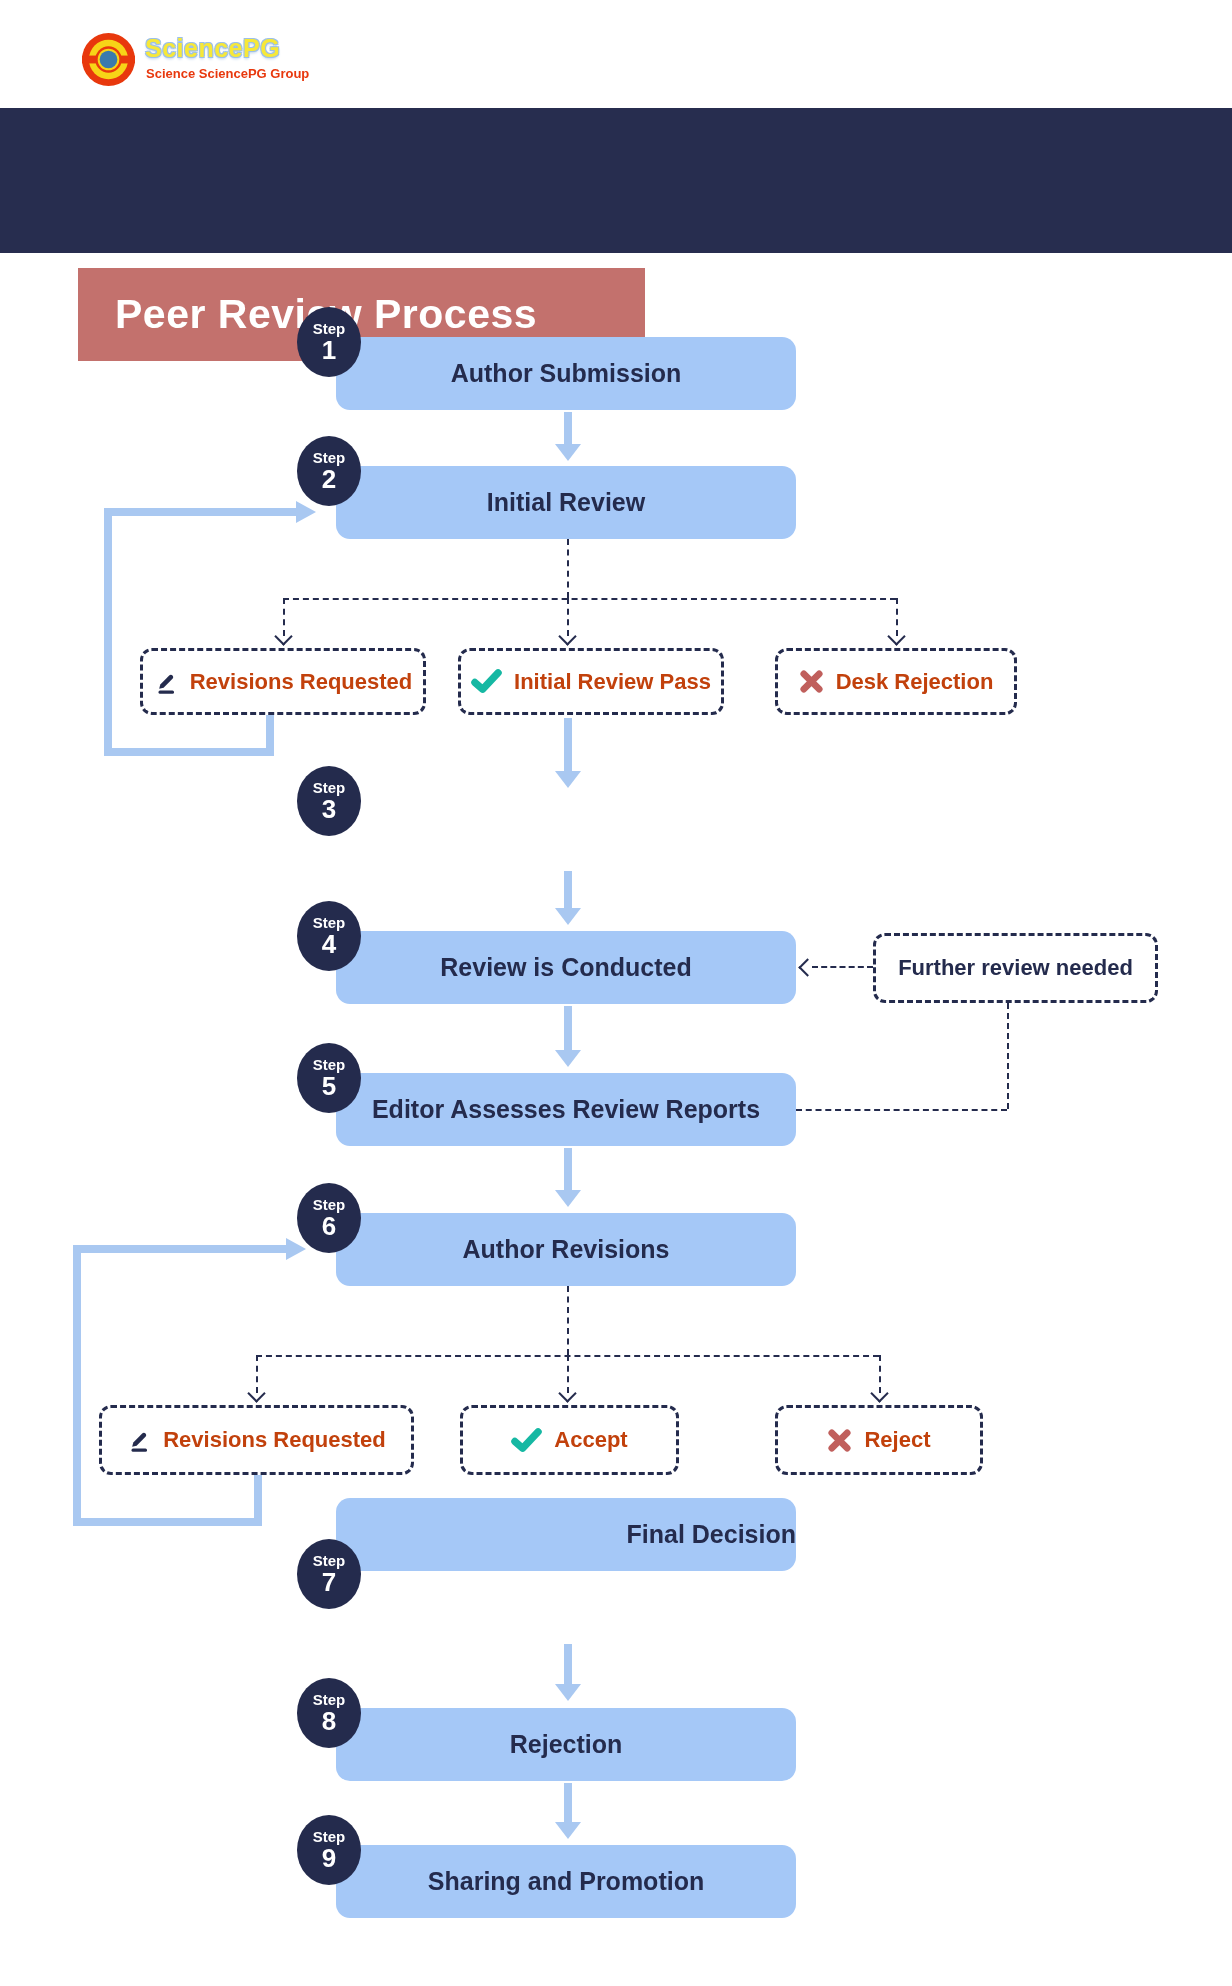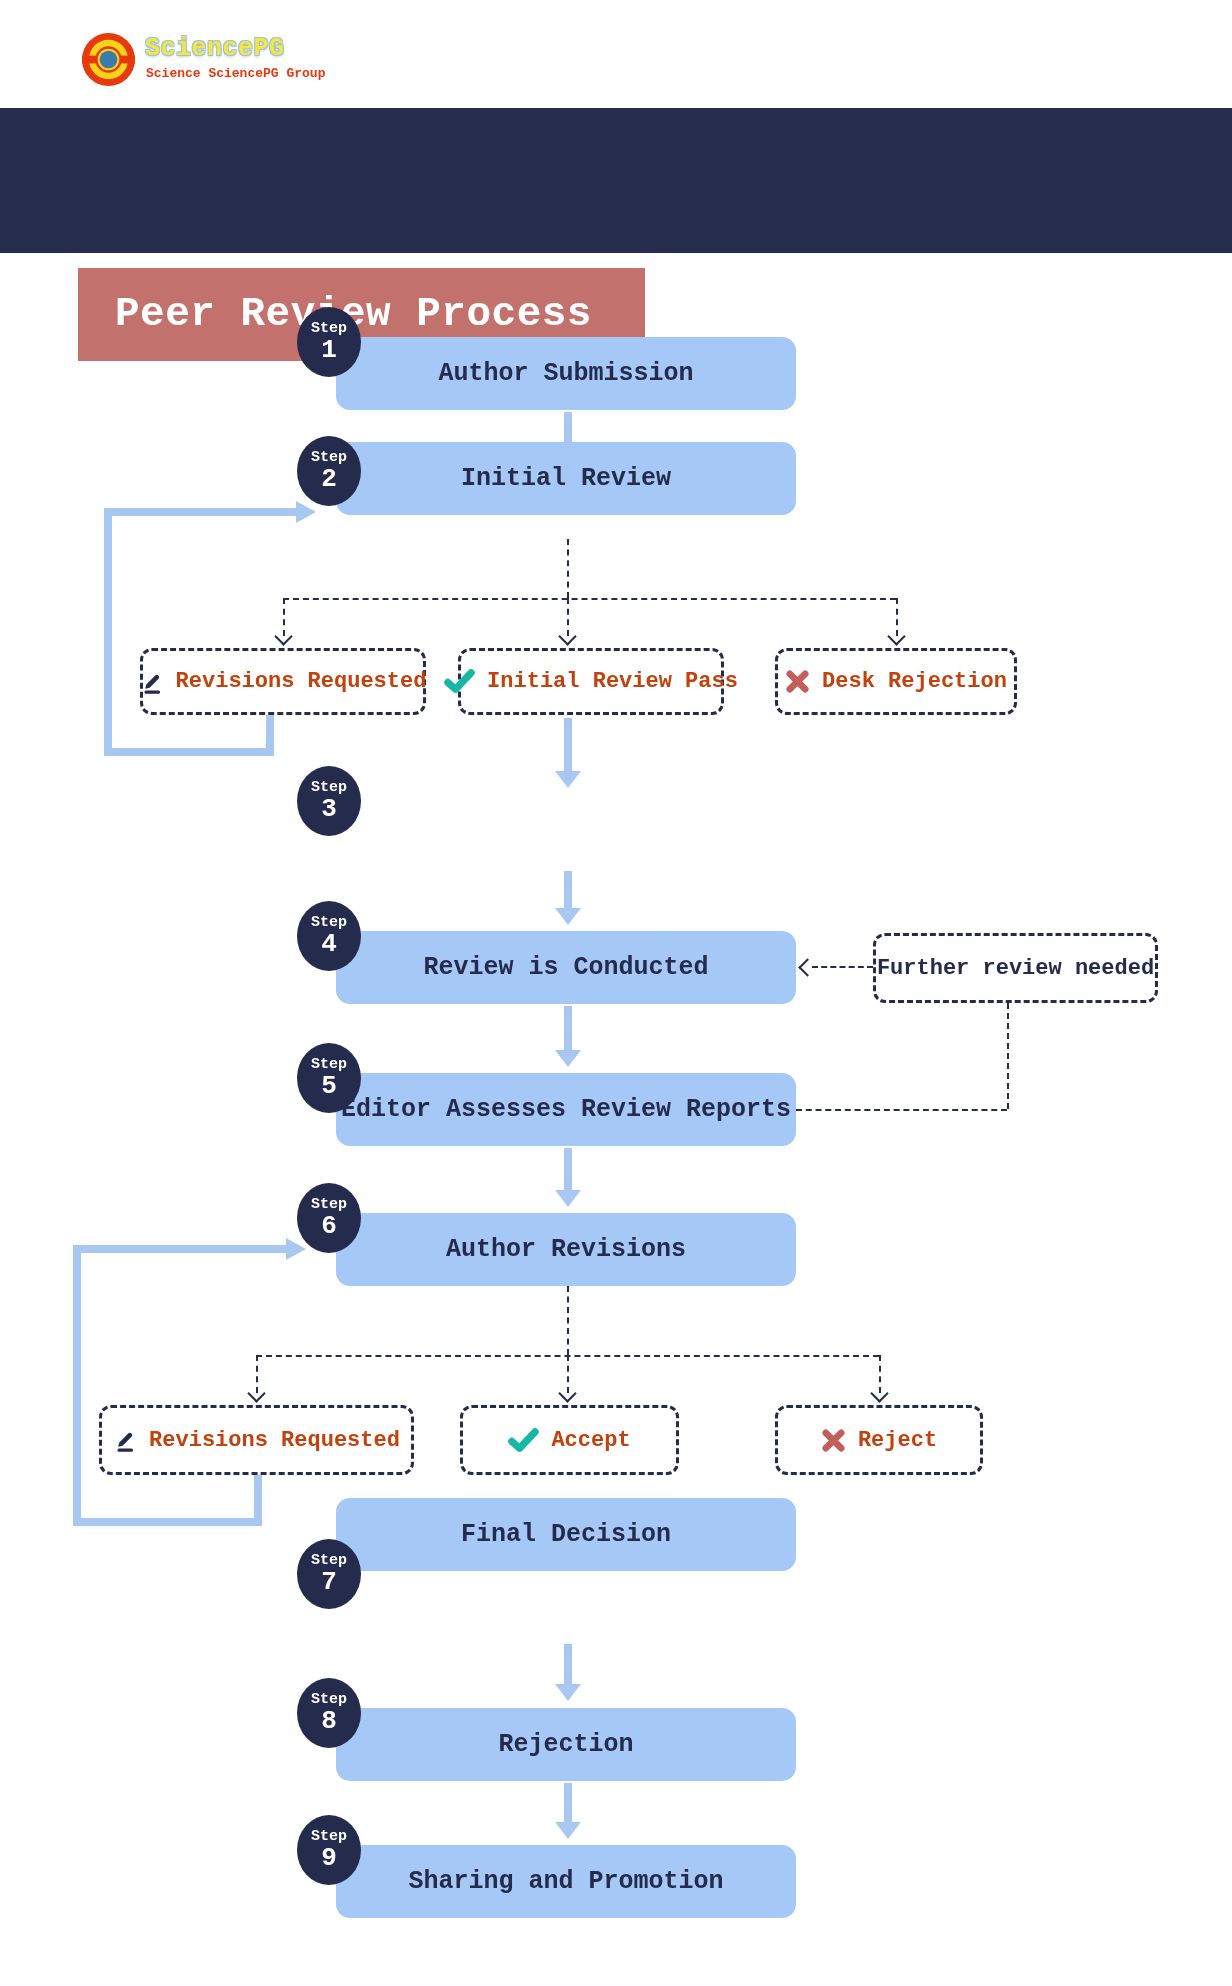--- a/index.html
+++ b/index.html
@@ -1,18 +1,18 @@
 <!DOCTYPE html>
 <html><head>
 <meta charset="utf-8">
 <style>
   html,body{margin:0;padding:0;background:#ffffff;}
   #canvas{
     position:relative;width:1232px;height:1986px;background:#ffffff;overflow:hidden;
-    font-family:Liberation Mono, monospace;
+    font-family:Liberation Sans, sans-serif;
   }
   
   .header{position:absolute;left:0;top:0;width:1232px;height:108px;background:#ffffff;}
   .logo-mark{position:absolute;left:82px;top:33px;width:53px;height:53px;}
   .brand-name{
     position:absolute;left:145px;top:34px;font-size:25px;font-weight:800;letter-spacing:.5px;
     color:#f7e838;
     text-shadow:-1px -1px 0 #9cc0e8,1px -1px 0 #9cc0e8,-1px 1px 0 #9cc0e8,1px 1px 0 #9cc0e8,0 2px 3px #b9cfe8;
   }
   .brand-tagline{position:absolute;left:146px;top:66px;font-size:13px;font-weight:700;color:#e8380d;}
@@ -79,21 +79,21 @@
   <div class="flow-box" style="top:337px;">
       <span>Author Submission</span>
     </div>
   <div class="badge" style="top:307px;">
     <div class="b-word">Step</div>
     <div class="b-num">1</div>
   </div>
   <div class="arrow-stem" style="top:412px;height:33px;"></div>
   <div class="arrow-head" style="top:444px;"></div>
 
-  <div class="flow-box" style="top:442px;">
+  <div class="flow-box" style="top:466px;">
       <span>Initial Review</span>
     </div>
   <div class="badge" style="top:436px;">
     <div class="b-word">Step</div>
     <div class="b-num">2</div>
   </div>
 
   <div class="dash-v" style="left:567px;top:539px;height:59px;"></div>
   <div class="dash-h" style="left:283px;top:598px;width:613px;"></div>
   <div class="dash-v" style="left:283px;top:598px;height:38px;"></div>
@@ -206,21 +206,21 @@
 
   <div class="loop-seg" style="left:254px;top:1475px;width:8px;height:51px;"></div>
   <div class="loop-seg" style="left:73px;top:1518px;width:189px;height:8px;"></div>
   <div class="loop-seg" style="left:73px;top:1245px;width:8px;height:281px;"></div>
   <div class="loop-seg" style="left:73px;top:1245px;width:215px;height:8px;"></div>
   <div class="loop-head" style="left:286px;top:1238px;"></div>
 
   <div class="arrow-stem" style="top:1500px;height:46px;"></div>
   <div class="arrow-head" style="top:1545px;"></div>
 
-  <div class="flow-box" style="top:1498px;">
+  <div class="flow-box" style="top:1498px;justify-content:flex-end;">
       <span>Final Decision</span>
     </div>
   <div class="badge" style="top:1539px;">
     <div class="b-word">Step</div>
     <div class="b-num">7</div>
   </div>
   <div class="arrow-stem" style="top:1644px;height:41px;"></div>
   <div class="arrow-head" style="top:1684px;"></div>
 
   <div class="flow-box" style="top:1708px;">

